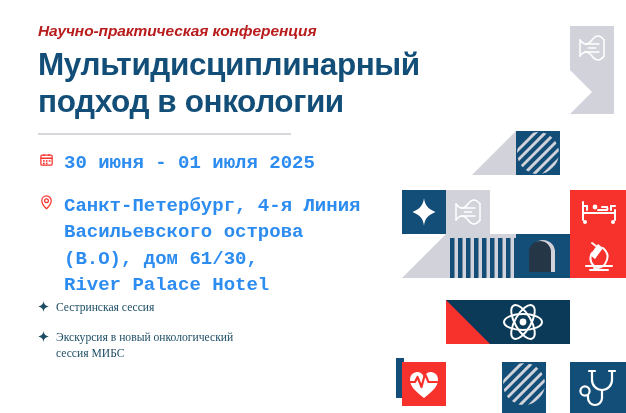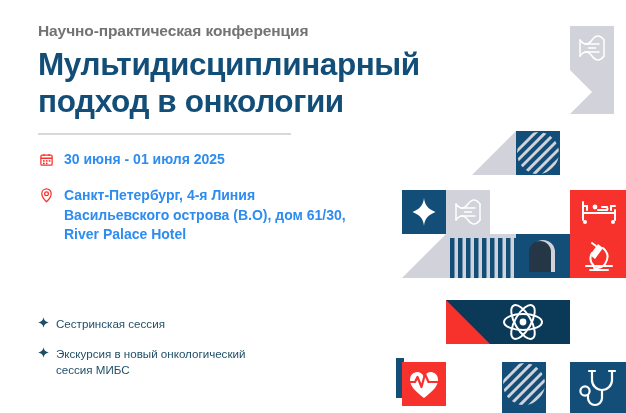--- a/index.html
+++ b/index.html
@@ -9,25 +9,26 @@
     background:#ffffff;
     overflow:hidden;
     position:relative;
   }
   .poster { position:relative; width:626px; height:413px; background:#fff; }
 
   
   .left { position:absolute; left:38px; top:22px; width:360px; }
 
   .kicker {
-    color:#737373;
+    color:#b91c1c;
     font-size:15.5px;
     font-weight:700;
     letter-spacing:-0.1px;
     line-height:1.1;
+    font-style:italic;
   }
   .title {
     margin-top:7px;
     color:#124E77;
     font-size:31.5px;
     font-weight:700;
     line-height:1.17;
     letter-spacing:-0.4px;
     white-space:pre-line;
   }
@@ -39,28 +40,29 @@
   
   .info { position:absolute; left:38px; top:150px; width:330px; }
   .info-row { display:flex; align-items:flex-start; margin-bottom:17px; }
   .info-icon {
     width:17px; min-width:17px; height:17px; margin-right:9px;
     display:flex; align-items:center; justify-content:center;
     margin-top:1px;
   }
   .info-text {
     color:#2D8CF0;
-    font-size:14px;
+    font-size:19px;
     font-weight:700;
     line-height:1.38;
     white-space:pre-line;
+    font-family:Liberation Mono, monospace;
   }
 
   
-  .features { position:absolute; left:38px; top:316px; width:320px; }
+  .features { position:absolute; left:38px; top:300px; width:320px;font-family:Liberation Serif, serif; }
   .feat-line { display:flex; margin-bottom:14px; }
   .feat {
     display:flex; align-items:flex-start;
     color:#1E4E66;
     font-size:11.6px;
     font-weight:400;
     line-height:1.38;
   }
   .feat .star {
     width:11px; min-width:11px; height:13px; margin-right:7px;

